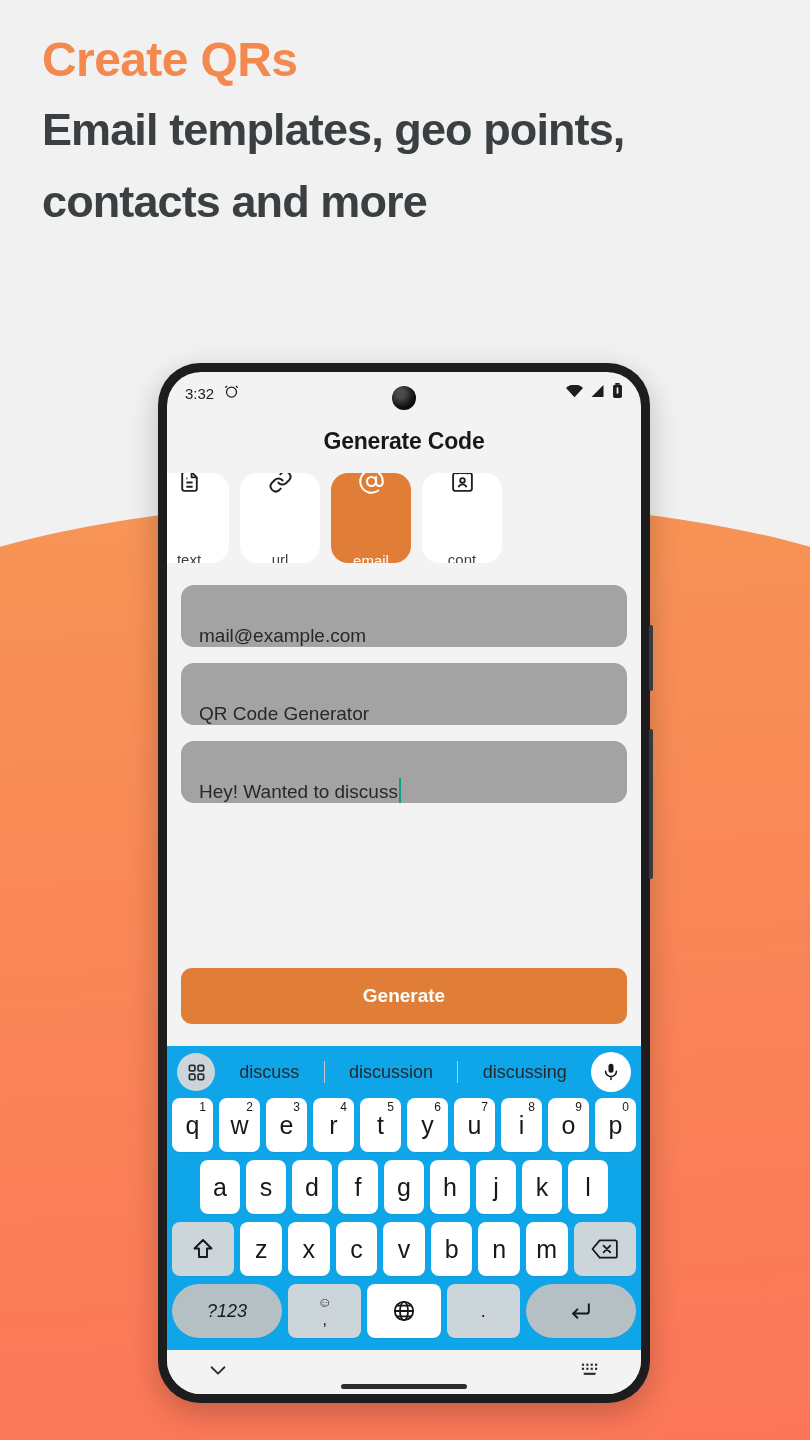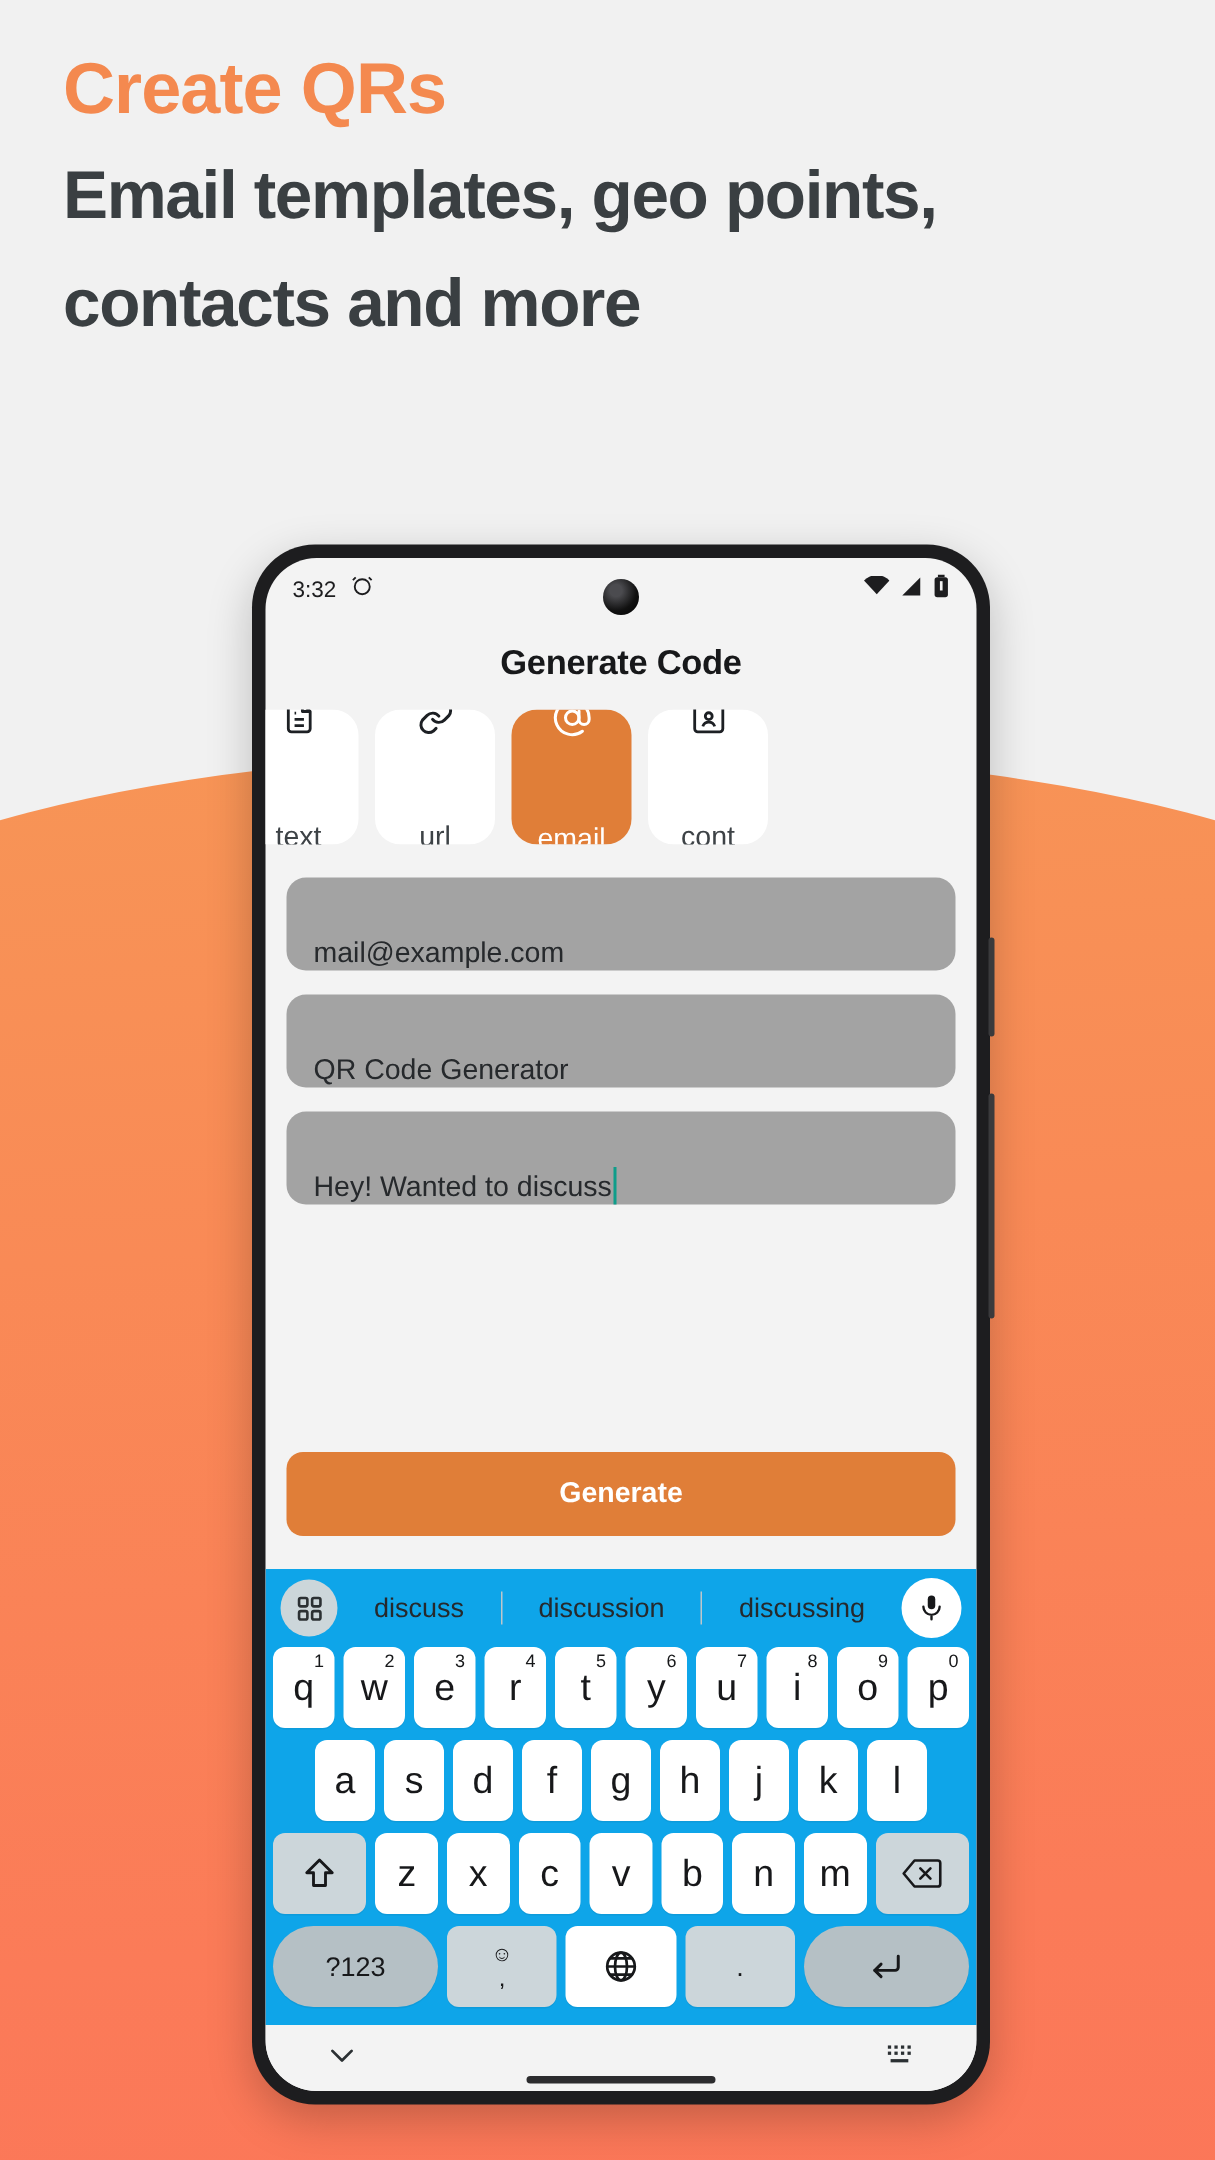--- a/index.html
+++ b/index.html
@@ -45,21 +45,21 @@
     color: #3a3f42;
     letter-spacing: -0.9px;
     line-height: 1.6;
     margin-top: 6px;
     max-width: 720px;
   }
 
   
   #phone {
     position: absolute;
-    left: 168px;
+    left: 158px;
     top: 363px;
     width: 492px;
     height: 1040px;
     background: #1d1d1f;
     border-radius: 42px;
     box-shadow: 0 10px 30px rgba(0,0,0,.22);
     padding: 9px;
     z-index: 10;
   }
   #phone::before, #phone::after {
@@ -139,21 +139,21 @@
     height: 90px;
     background: #ffffff;
     border-radius: 17px;
     display: flex;
     flex-direction: column;
     align-items: center;
     justify-content: center;
     gap: 9px;
     color: #1d2024;
   }
-  .tab .tab-label { font-size: 19px; color: #3d4246; margin-top: 48px; }
+  .tab .tab-label { font-size: 15px; color: #3d4246; margin-top: 48px; }
   .tab.active { background: #e07e38; color: #fff; }
   .tab.active .tab-label { color: #fff; font-weight: 500; }
   .tab svg { display: block; }
 
   
   #form {
     flex: 1 1 auto;
     display: flex;
     flex-direction: column;
     padding: 22px 14px 0;
@@ -255,21 +255,21 @@
     box-shadow: 0 1px 0 rgba(0,0,0,.06);
   }
   .key .sup {
     position: absolute;
     top: 2px; right: 7px;
     font-size: 12px;
     color: #17181a;
   }
   .key.grey { background: #ccd6da; }
   .key.dark { background: #b5c0c5; border-radius: 27px; }
-  .key.wide15 { flex: 1.5 1 0; }
+  .key.wide15 { flex: 1.5 1 0; font-style: italic; }
   .key.space { flex: 5 1 0; font-size: 16px; color: #40464a; }
   .key.small { font-size: 18px; }
   .krow.mid { padding-left: 33px; padding-right: 33px; }
   .key .emoji-stack {
     display: flex; flex-direction: column;
     align-items: center; justify-content: center;
     line-height: 1; gap: 3px;
   }
   .key .emoji-stack .e1 { font-size: 14px; }
   .key .emoji-stack .e2 { font-size: 16px; }

